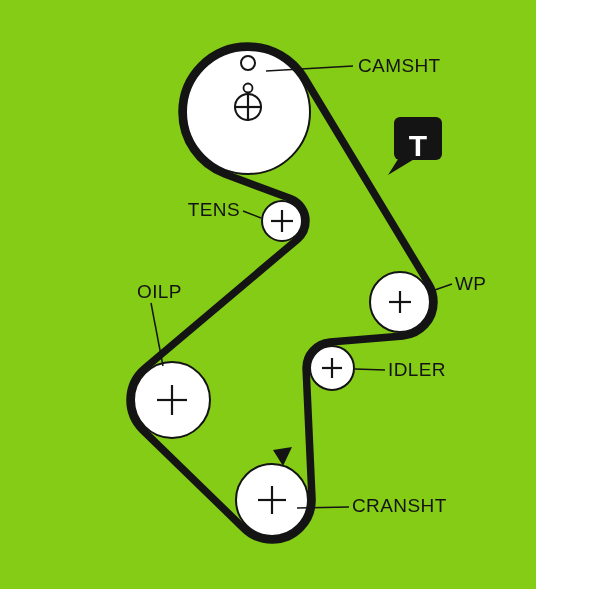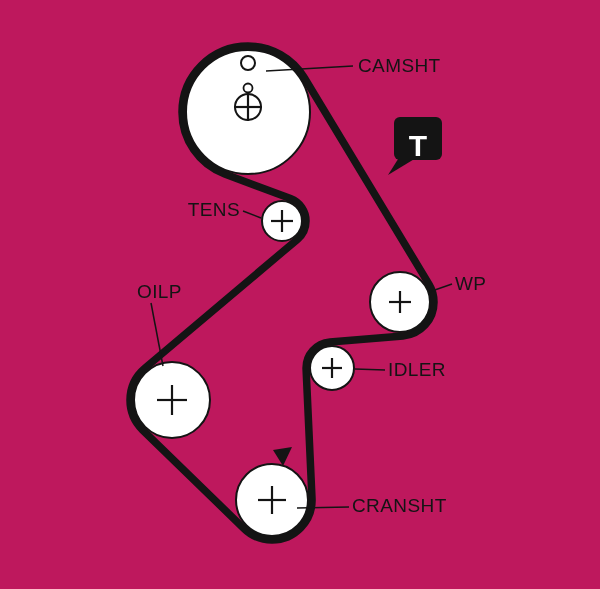--- a/index.html
+++ b/index.html
@@ -1,19 +1,19 @@
 <!DOCTYPE html>
 <html><head>
 <meta charset="utf-8">
 <style>
   html, body { margin: 0; padding: 0; background: #ffffff; }
   .stage {
-    width: 600px; height: 589px;
+    width: 536px; height: 589px;
     position: relative;
-    background: #be185d;
+    background: #84cc16;
     font-family: "Liberation Sans", sans-serif;
   }
   svg { display: block; }
   .label {
     font-family: "Liberation Sans", sans-serif;
     font-size: 19px;
     letter-spacing: 0.4px;
     fill: #141414;
   }
   .badge-letter {

